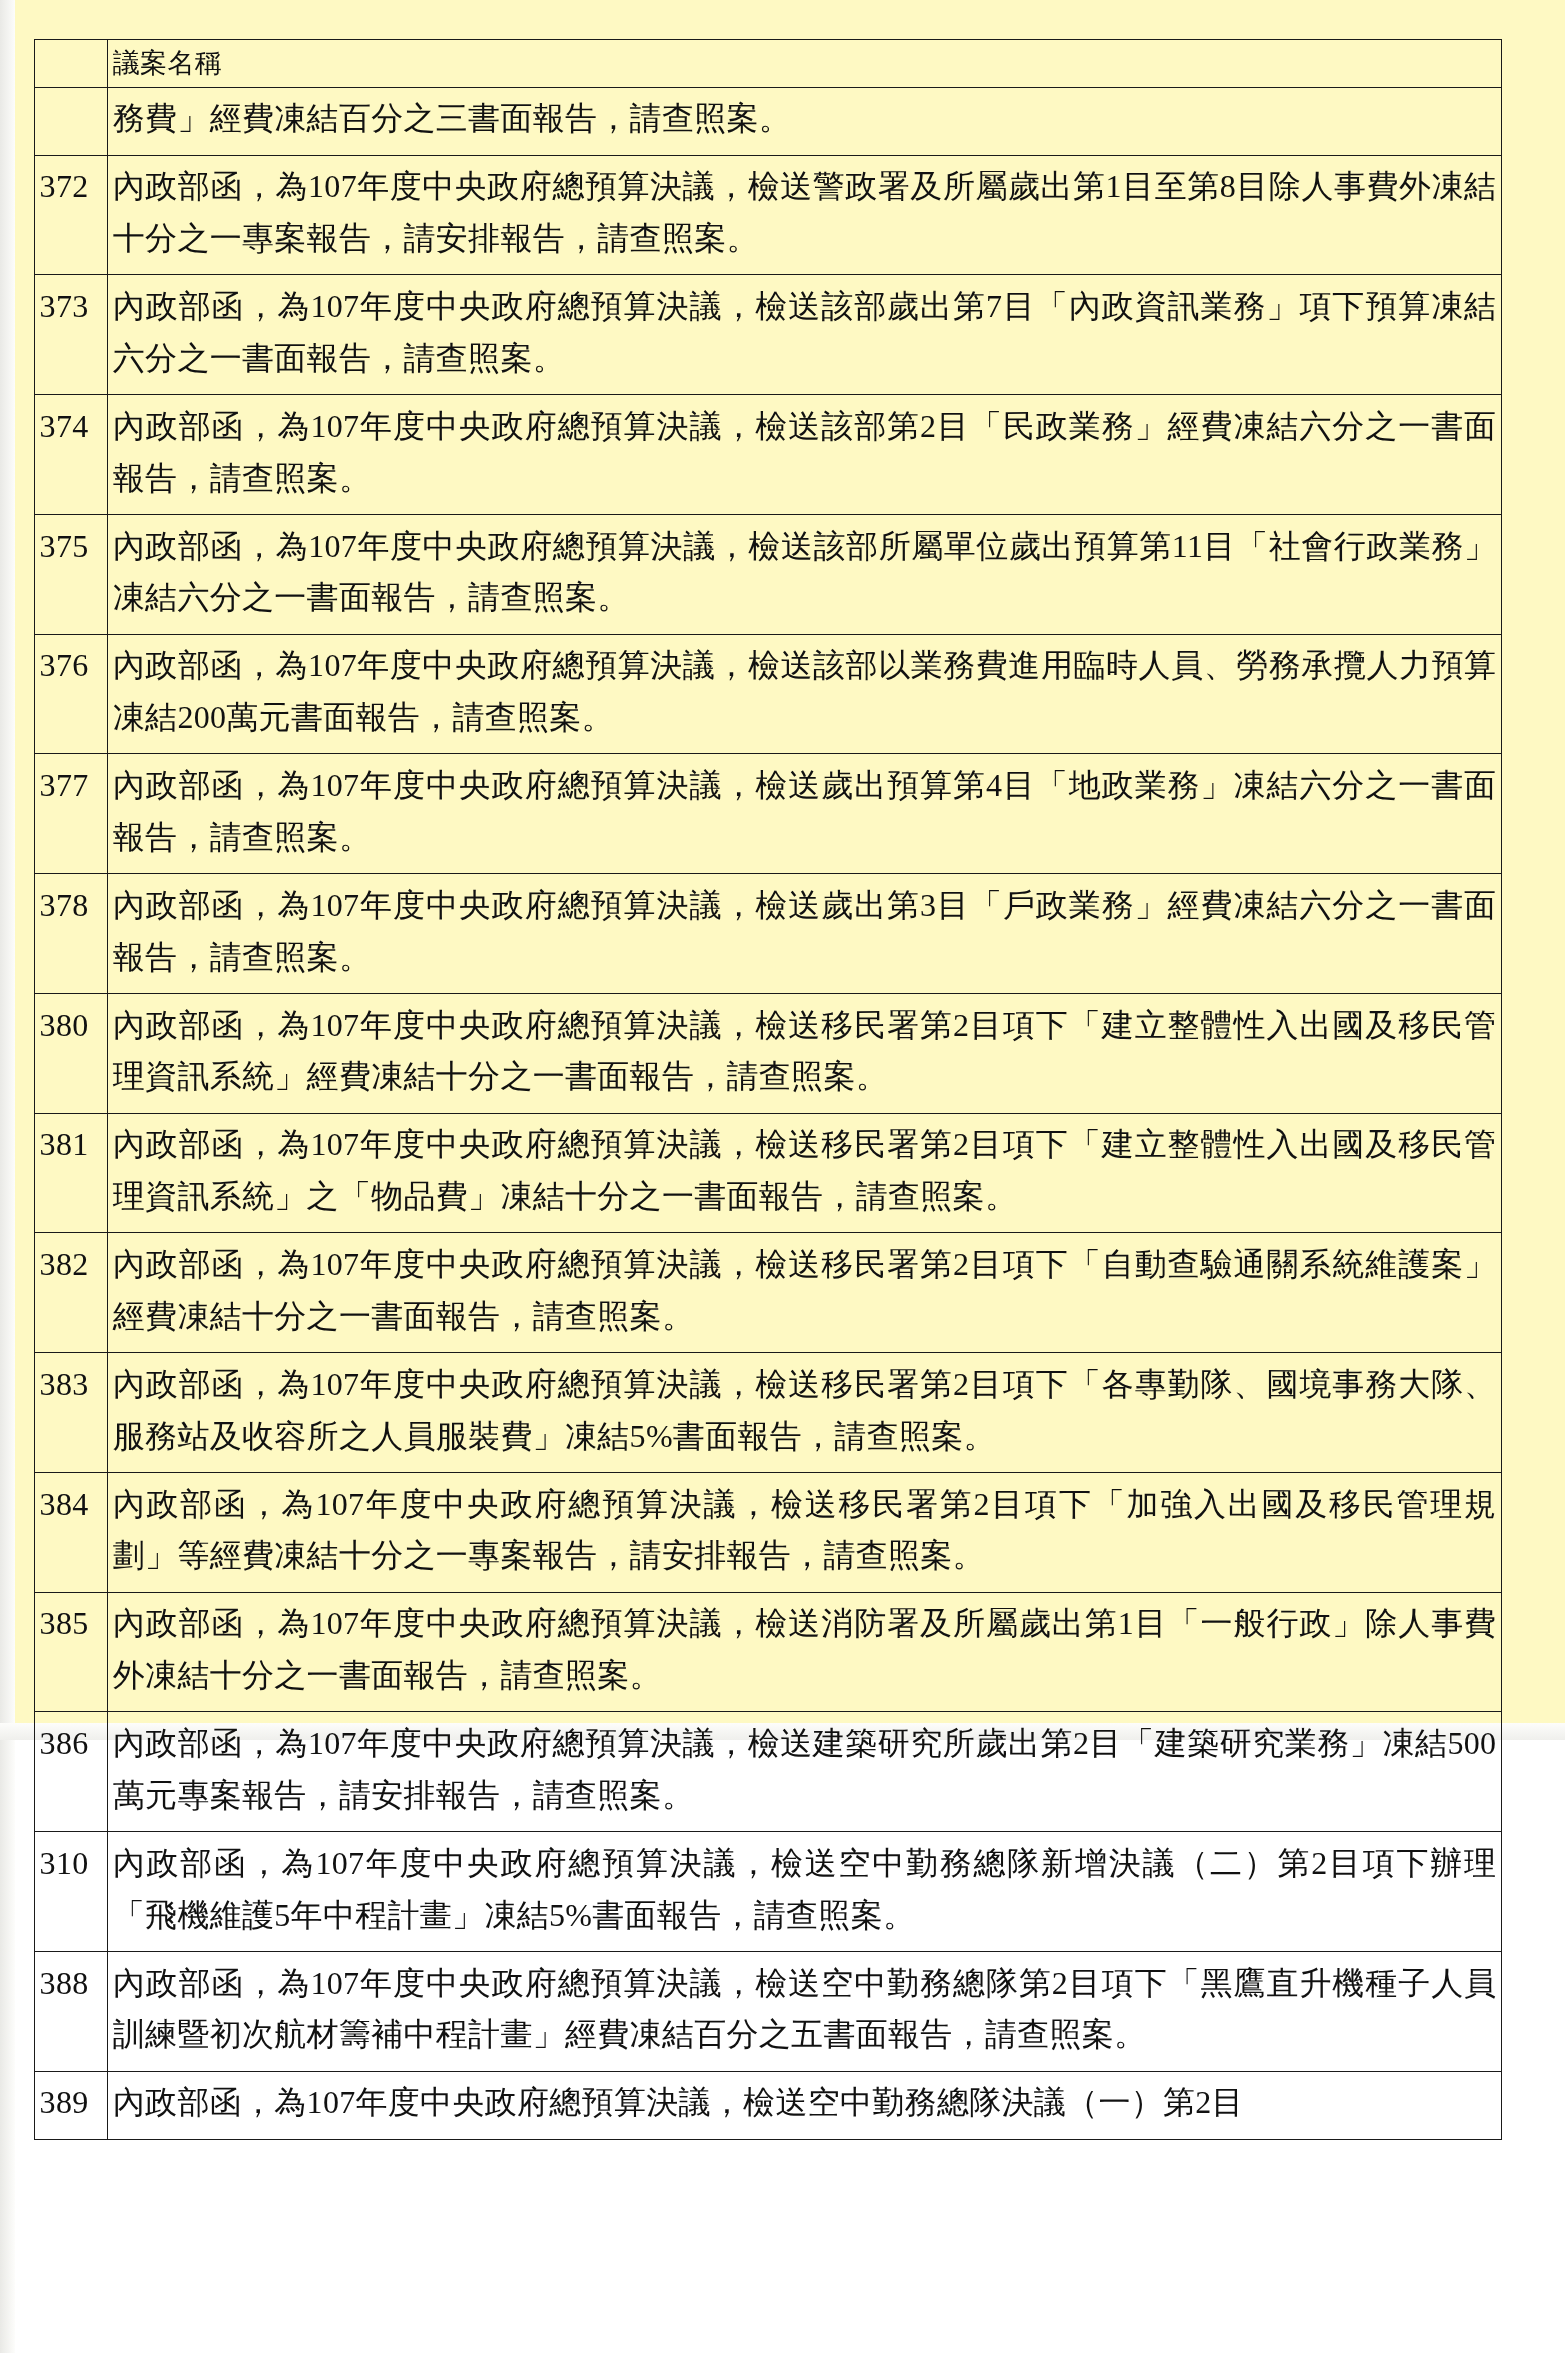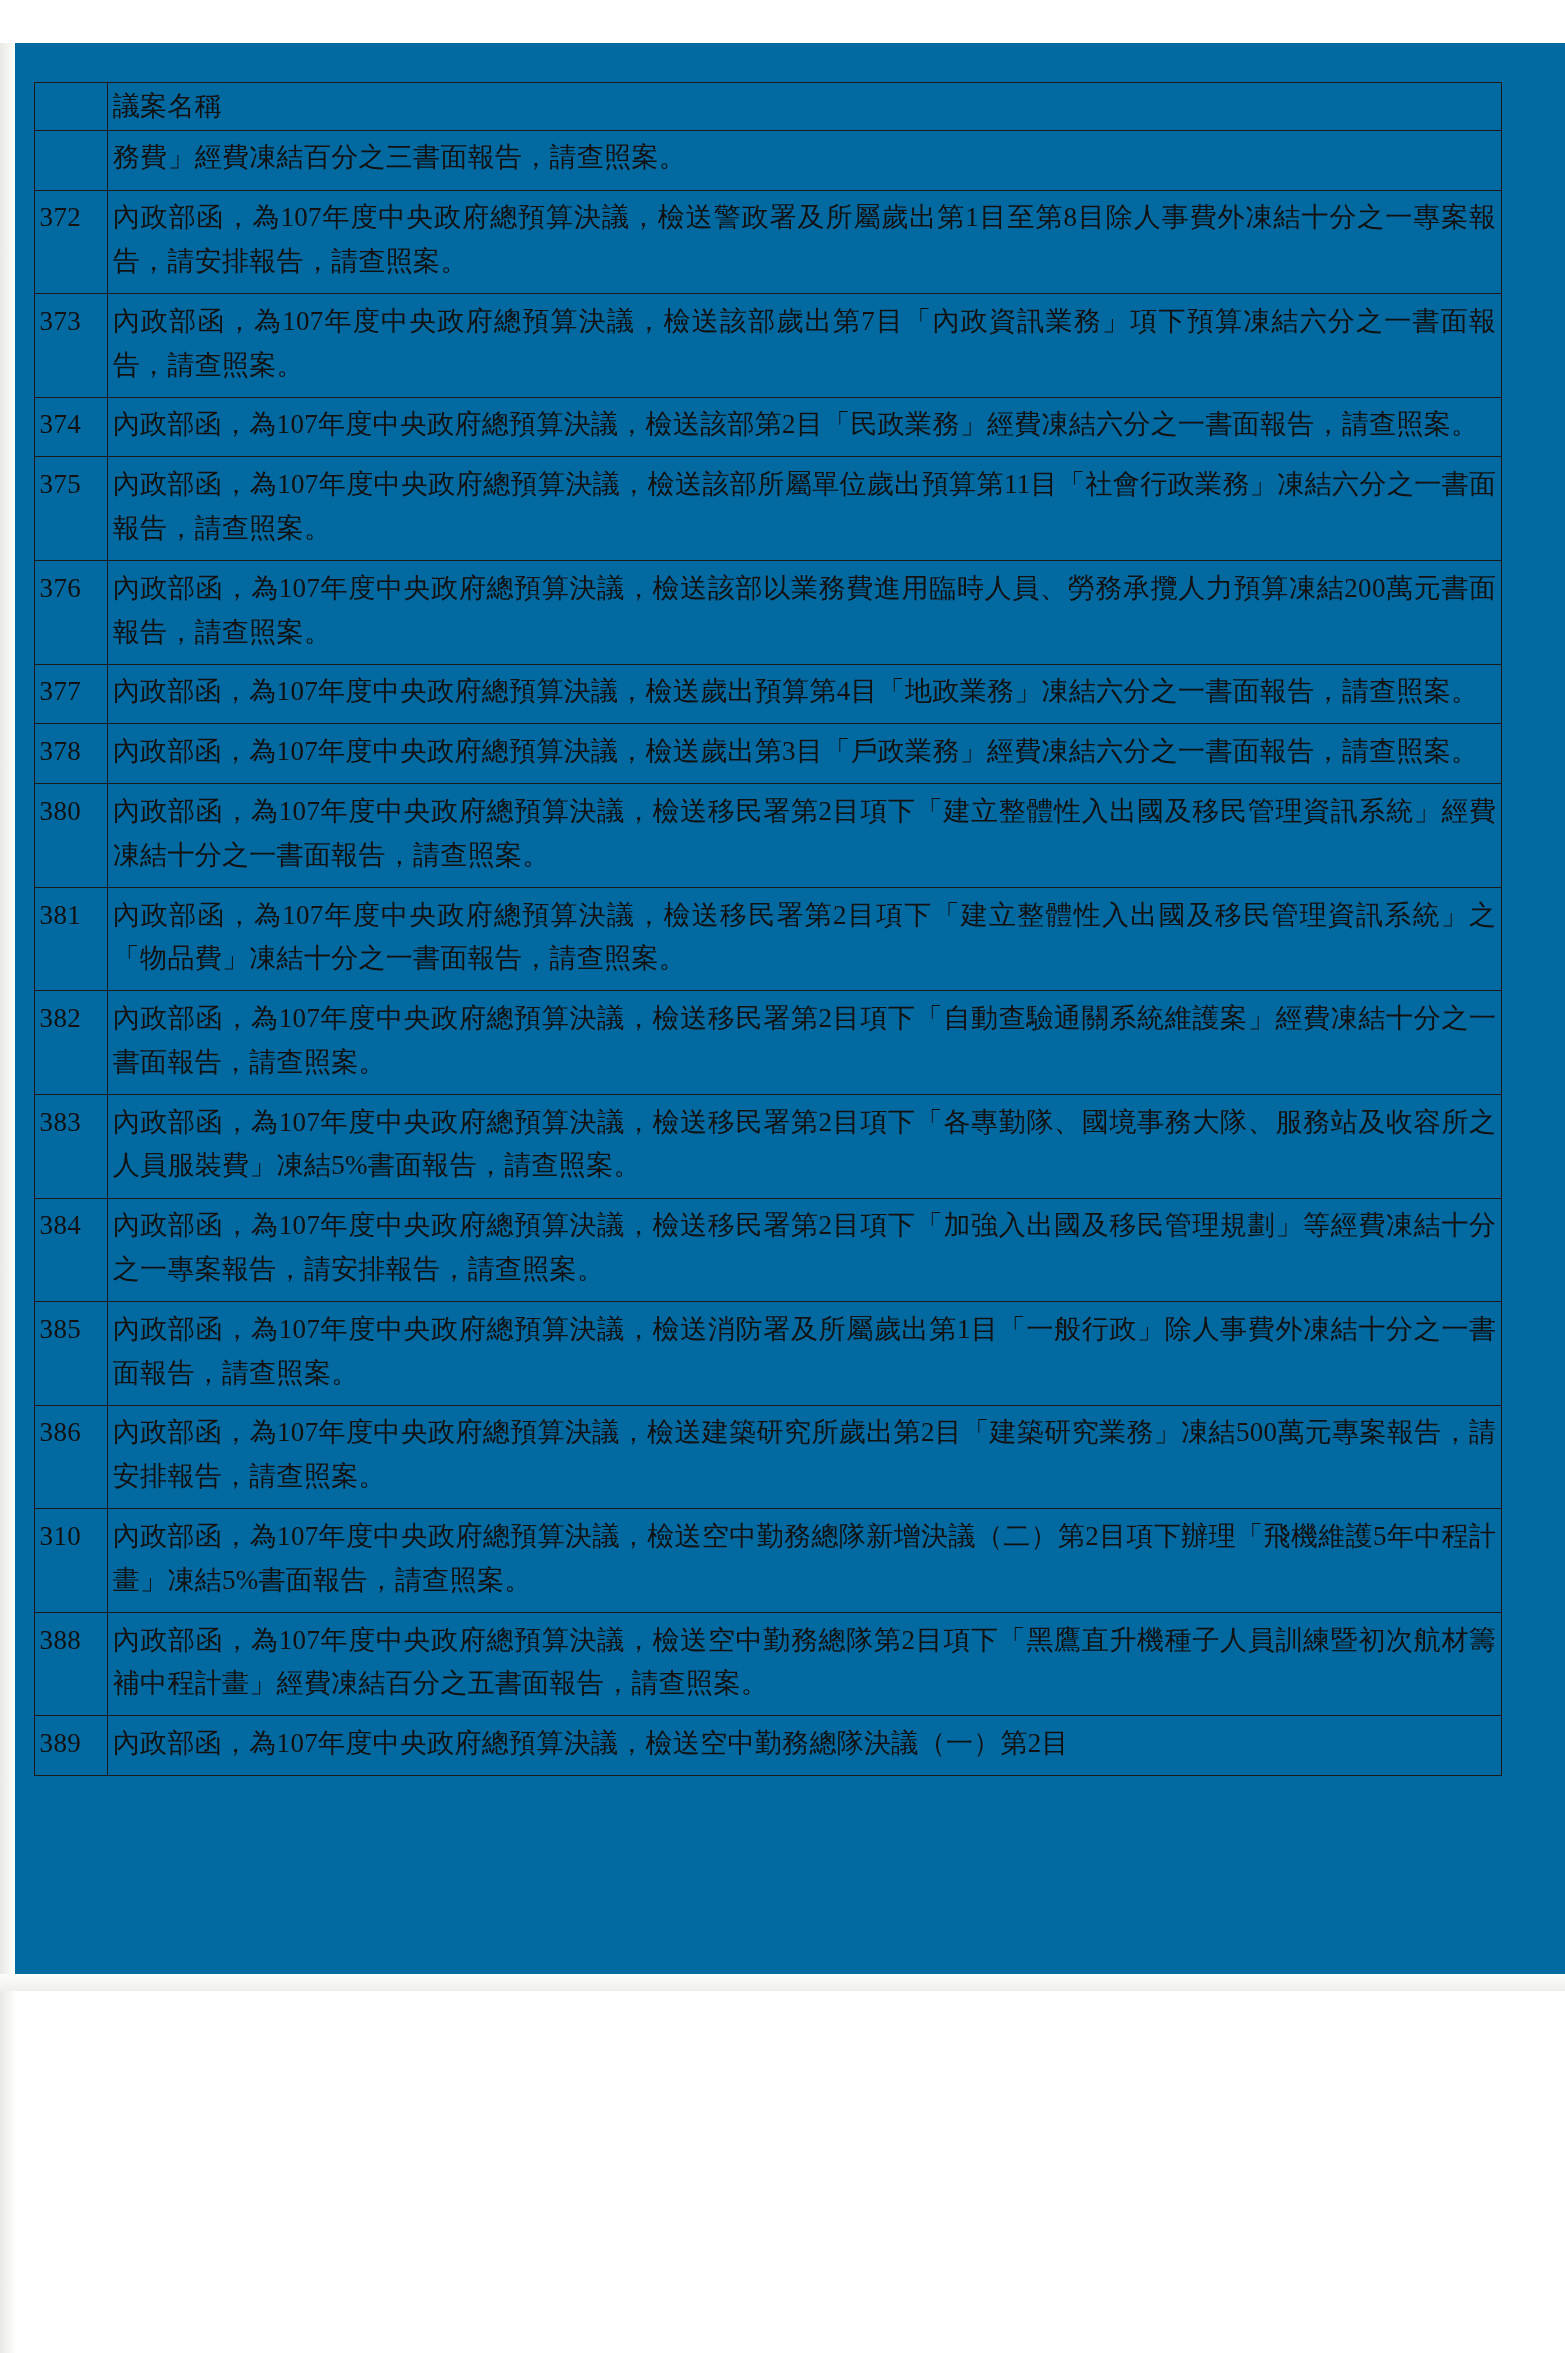--- a/index.html
+++ b/index.html
@@ -13,40 +13,39 @@
     font-family: "Liberation Serif", "DejaVu Serif", serif;
     color: #111111;
     position: relative;
     overflow: hidden;
   }
   .page {
     position: absolute;
     left: 0;
     top: 0;
     width: 1566px;
-    height: 1948px;
-    background: #0369a1;
-    margin-top: 43px;
+    height: 1740px;
+    background: #fef9c3;
   }
   .table-wrap {
     position: absolute;
     left: 34px;
     top: 39px;
     width: 1468px;
   }
   table.doc-table {
     border-collapse: collapse;
     width: 1468px;
     table-layout: fixed;
   }
   table.doc-table td {
     border: 1.7px solid #1a1a1a;
     vertical-align: top;
     padding: 5.8px 4.6px 9.3px 4.6px;
-    font-size: 27px;
+    font-size: 32px;
     line-height: 1.62;
     letter-spacing: 0.3px;
   }
   td.num-cell {
     width: 63px;
     text-align: left;
     padding-top: 8.1px;
     padding-left: 1.2px;
     padding-right: 1.2px;
     font-family: "Liberation Serif", "DejaVu Serif", serif;

